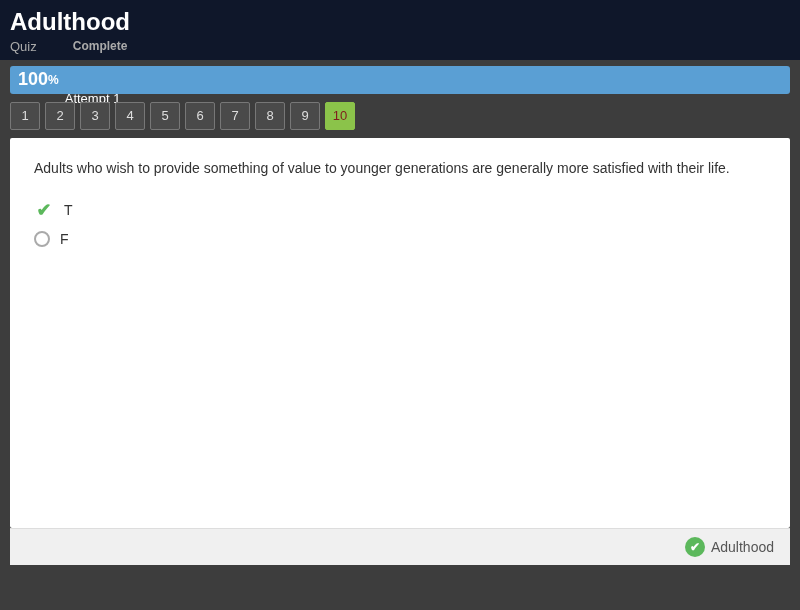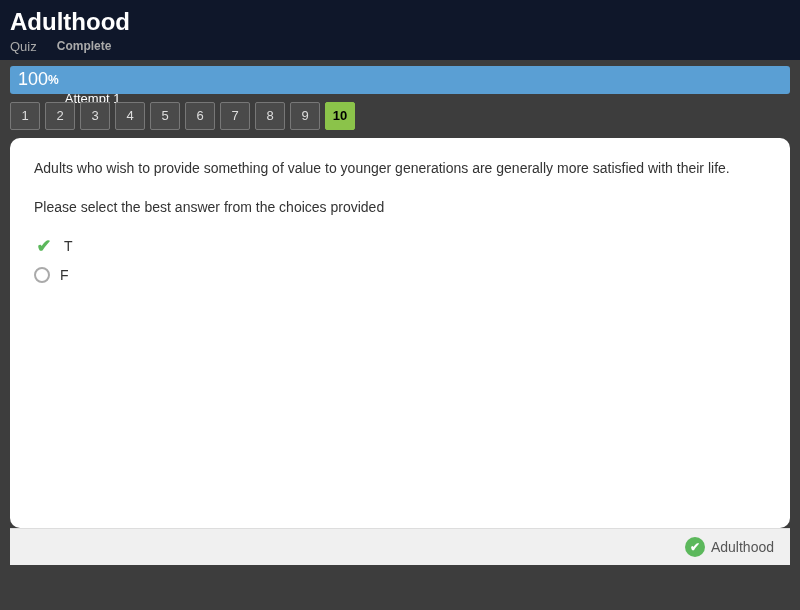--- a/index.html
+++ b/index.html
@@ -18,21 +18,21 @@
     }
     .app-title {
       color: #ffffff;
       font-size: 24px;
       font-weight: bold;
       line-height: 1.2;
     }
     .header-meta {
       display: flex;
       align-items: center;
-      gap: 20px;
+      gap: 36px;
       margin-top: 2px;
     }
     .meta-label {
       color: #aaaaaa;
       font-size: 13px;
     }
     .meta-value {
       color: #aaaaaa;
       font-size: 12px;
       font-weight: bold;
@@ -44,21 +44,21 @@
       background-color: #5a9fd4;
       border-radius: 3px;
       height: 28px;
       display: flex;
       align-items: center;
       padding-left: 8px;
     }
     .progress-percent {
       color: #ffffff;
       font-size: 18px;
-      font-weight: normal;
+      font-weight: bold;
     }
     .progress-sup {
       color: #ffffff;
       font-size: 12px;
       font-weight: bold;
       vertical-align: super;
       margin-right: 6px;
     }
     .progress-attempt {
       color: #ffffff;
@@ -82,29 +82,29 @@
       font-size: 13px;
       display: flex;
       align-items: center;
       justify-content: center;
       cursor: pointer;
       border-radius: 2px;
     }
     .nav-btn.active {
       background-color: #8bc34a;
       border-color: #8bc34a;
-      color: #000000;
-      font-weight: bold;
+      color: #7f1d1d;
+      font-weight: normal;
     }
 
     
     .main-content {
       background-color: #ffffff;
       margin: 0 10px 0 10px;
-      border-radius: 10px;
+      border-radius: 2px;
       padding: 20px 24px;
       min-height: 390px;
     }
     .question-text {
       font-size: 14px;
       color: #333333;
       line-height: 1.5;
       margin-bottom: 20px;
     }
     .instruction-text {
@@ -196,21 +196,20 @@
   <div class="nav-btn">5</div>
   <div class="nav-btn">6</div>
   <div class="nav-btn">7</div>
   <div class="nav-btn">8</div>
   <div class="nav-btn">9</div>
   <div class="nav-btn active">10</div>
 </div>
 
 <div class="main-content">
   <p class="question-text">Adults who wish to provide something of value to younger generations are generally more satisfied with their life.</p>
-  <p class="instruction-text">Please select the best answer from the choices provided</p>
 
   <div class="answer-choice">
     <span class="checkmark-icon">✔</span>
     <span class="choice-label">T</span>
   </div>
 
   <div class="answer-choice">
     <span class="radio-circle"></span>
     <span class="choice-label">F</span>
   </div>

